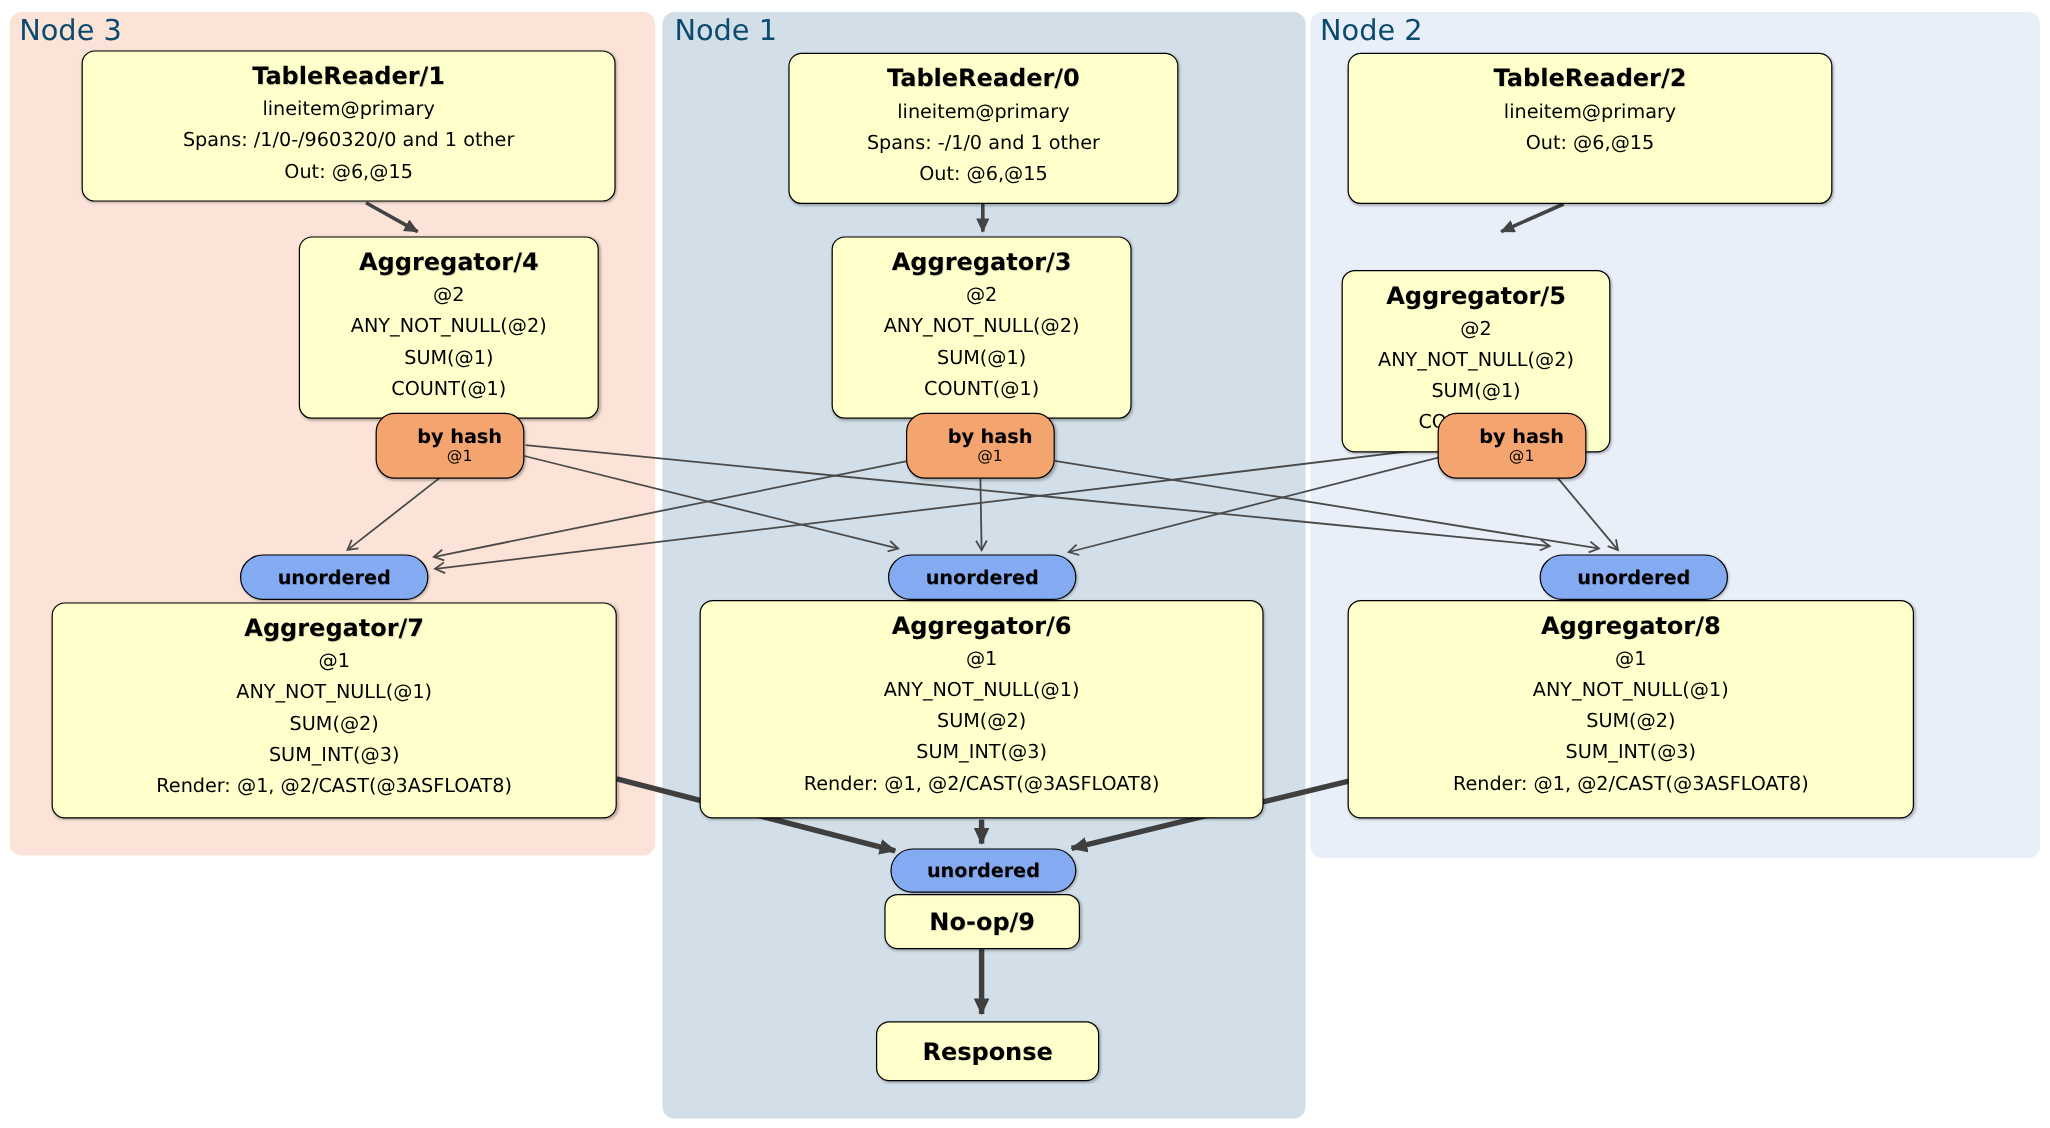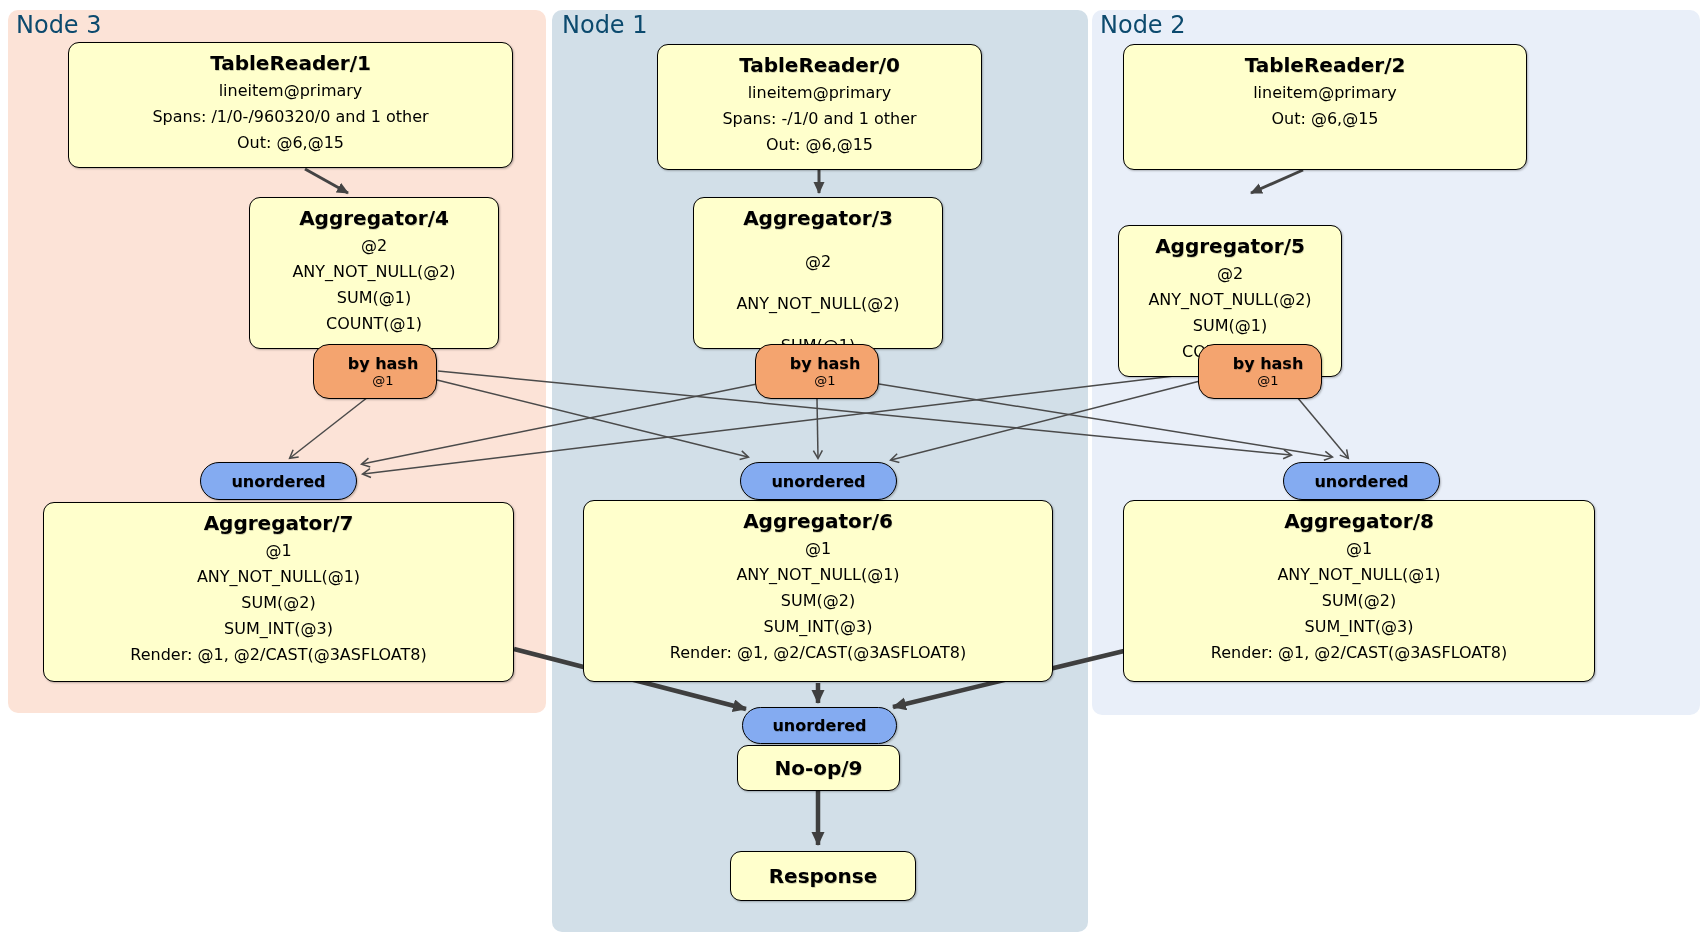--- a/index.html
+++ b/index.html
@@ -95,21 +95,21 @@
   </div>
 
   <div class="proc" style="left:249px;top:197px;width:250px;height:152px;">
     <div class="proc-title">Aggregator/4</div>
     <div class="proc-line">@2</div>
     <div class="proc-line">ANY_NOT_NULL(@2)</div>
     <div class="proc-line">SUM(@1)</div>
     <div class="proc-line">COUNT(@1)</div>
   </div>
 
-  <div class="proc" style="left:693px;top:197px;width:250px;height:152px;gap:16px;">
+  <div class="proc" style="left:693px;top:197px;width:250px;height:152px;">
     <div class="proc-title">Aggregator/3</div>
     <div class="proc-line">@2</div>
     <div class="proc-line">ANY_NOT_NULL(@2)</div>
     <div class="proc-line">SUM(@1)</div>
     <div class="proc-line">COUNT(@1)</div>
   </div>
 
   <div class="proc" style="left:1118px;top:197px;width:224px;height:152px;margin-top:28px;">
     <div class="proc-title">Aggregator/5</div>
     <div class="proc-line">@2</div>

